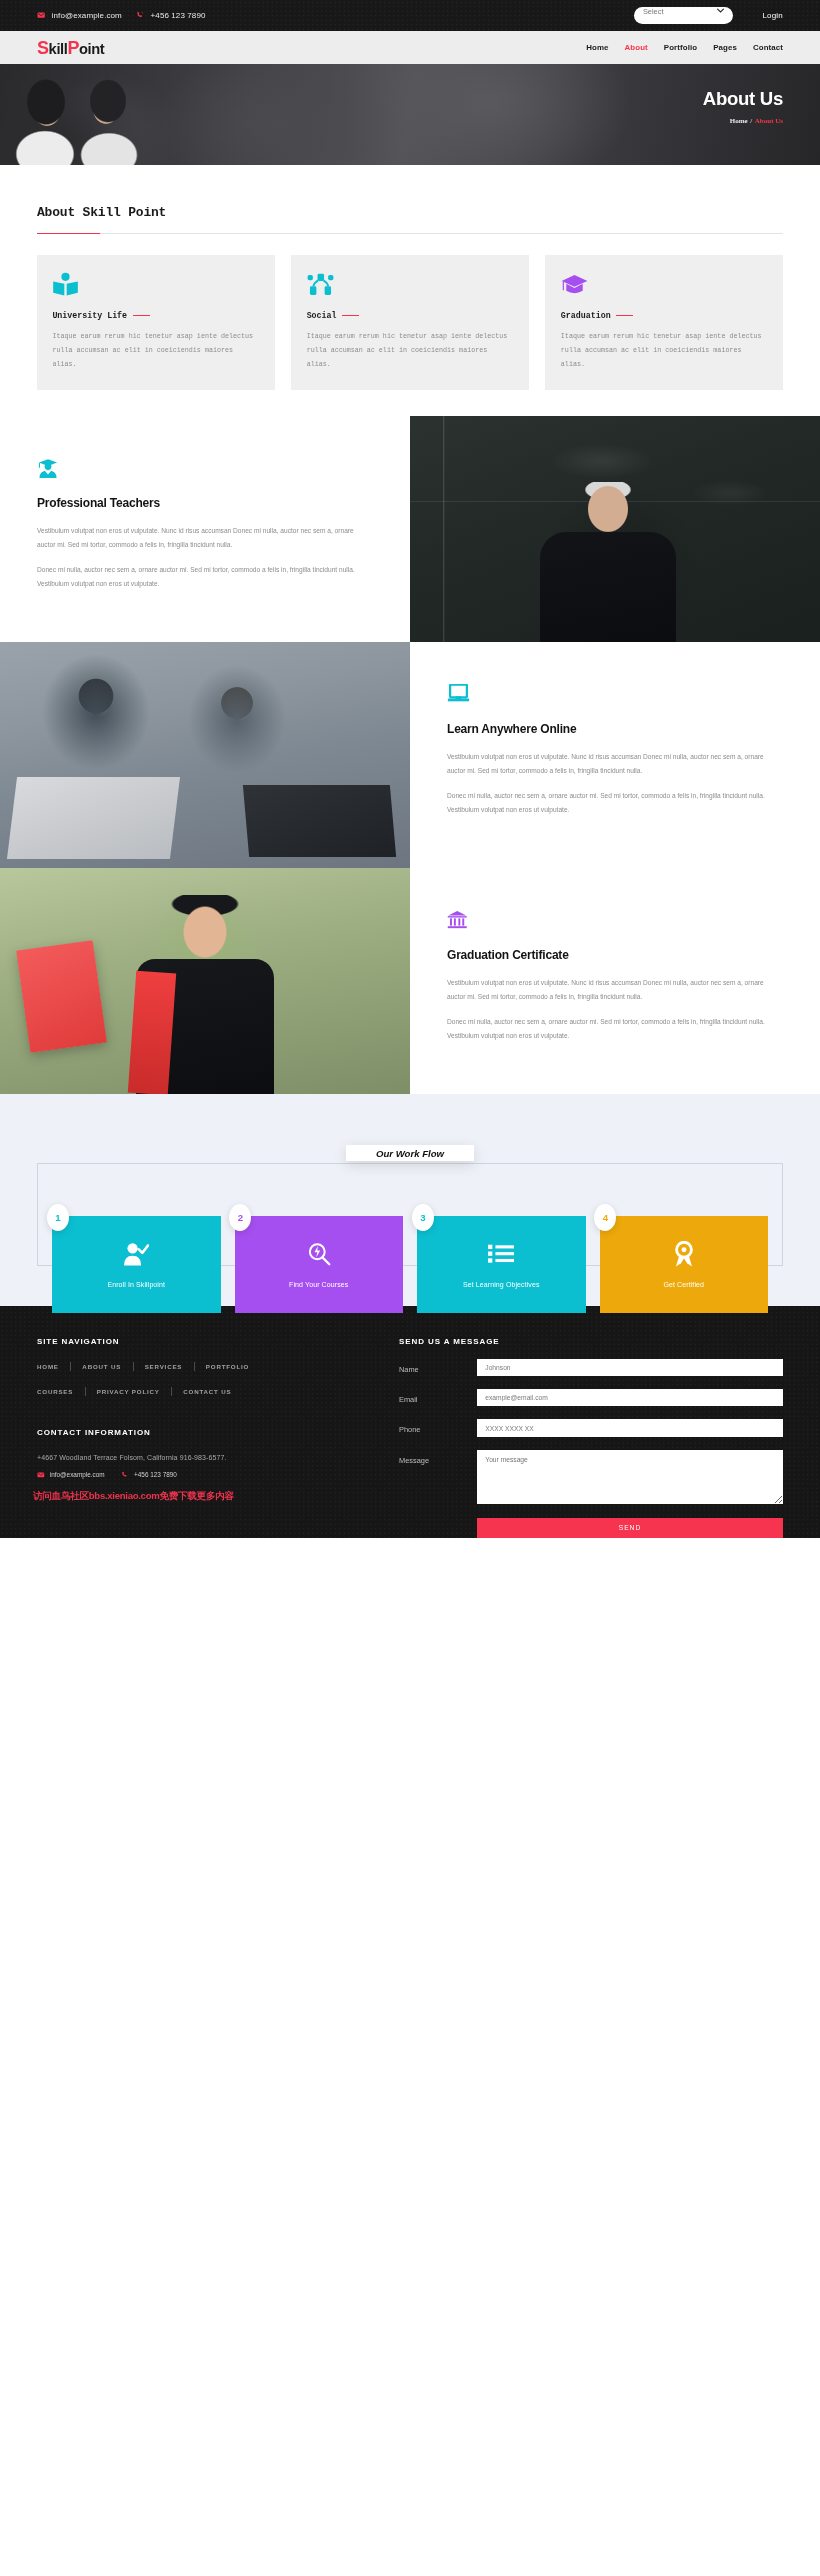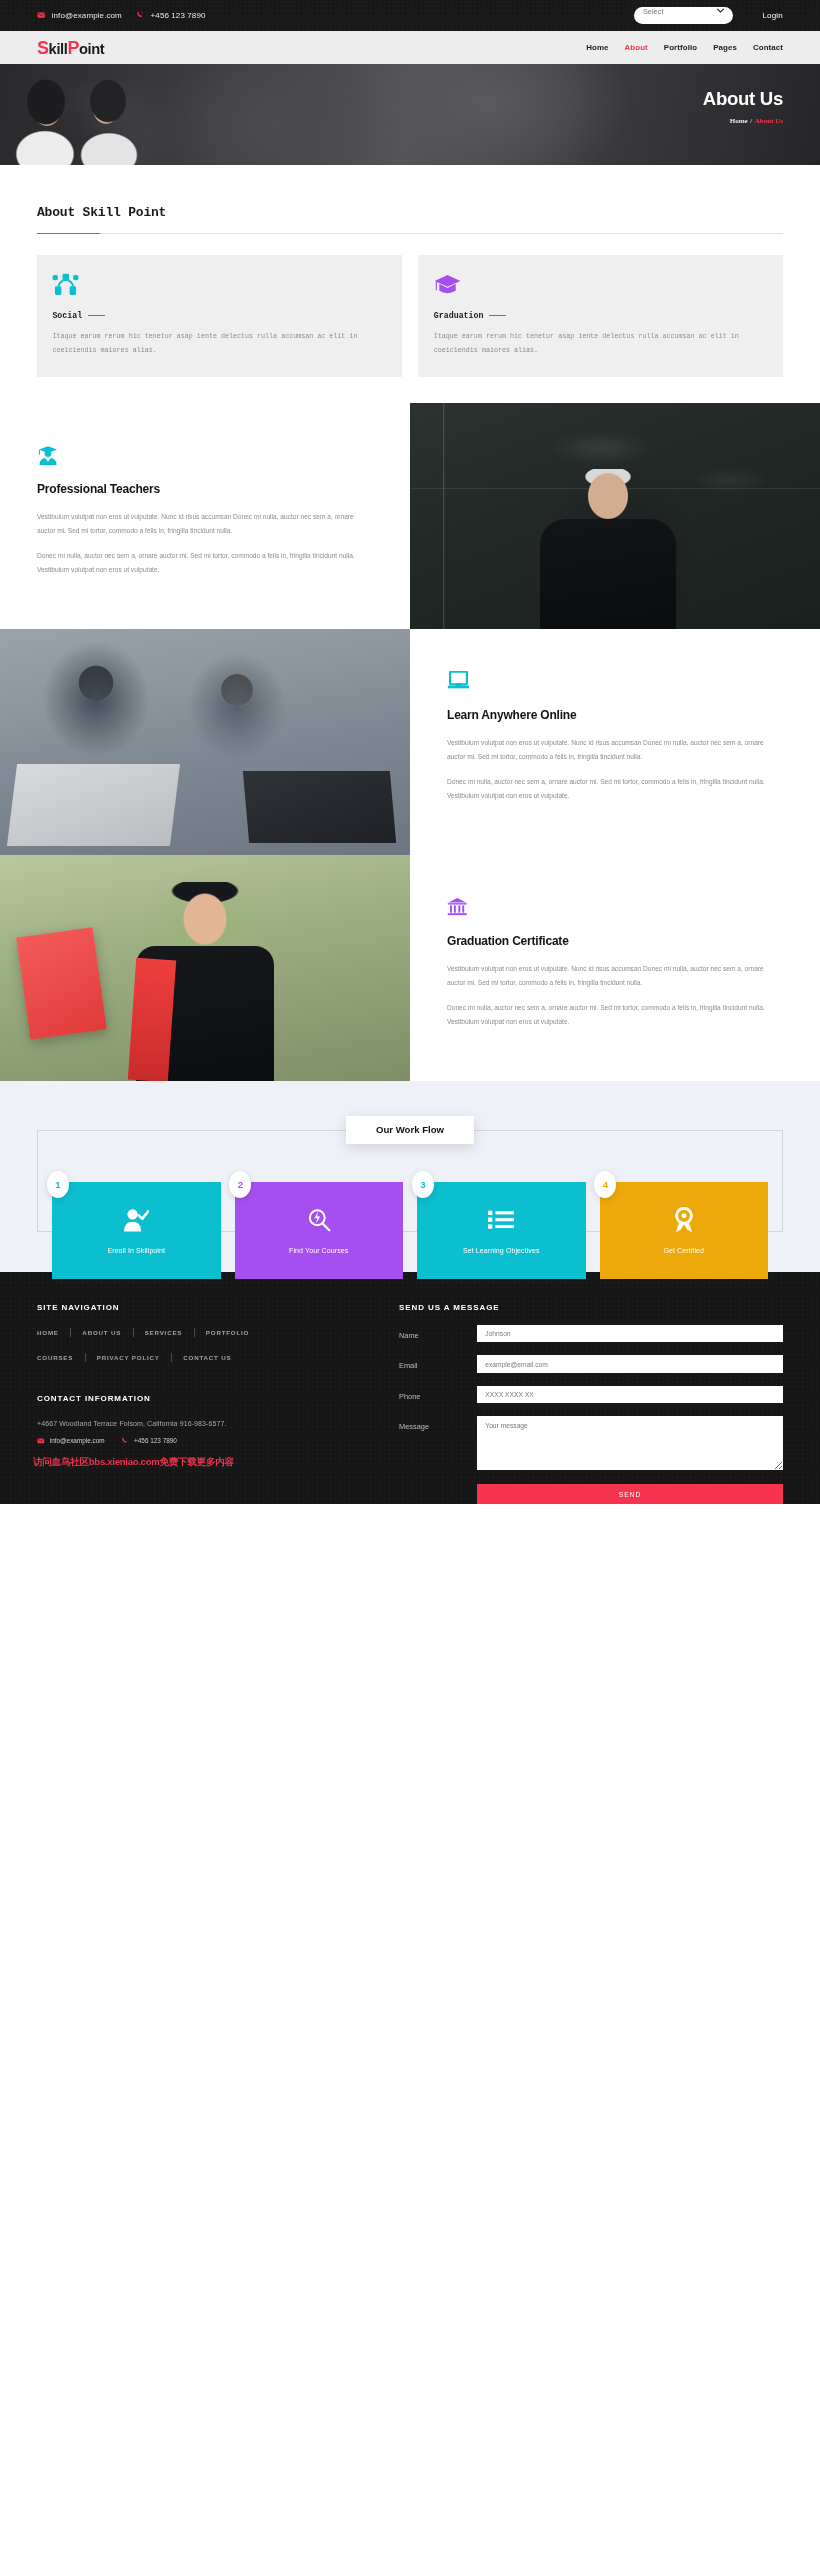--- a/index.html
+++ b/index.html
@@ -180,24 +180,24 @@
   }
   .img-grad .sash{
     position:absolute; left:132px; bottom:0; width:40px; height:122px;
     background:linear-gradient(180deg,#ef3f3f,#c92b2b); transform:rotate(4deg);
   }
 
   
   .workflow { background:#eef1f7; padding:35px 37px 40px 37px; }
   .wf-stage { position:relative; }
   .wf-badge {
-    width:128px; margin:0 auto; background:#fff; height:28px;
+    width:128px; margin:16px auto; background:#fff; height:16px;
     display:flex; align-items:center; justify-content:center;
     font-size:9.6px; font-weight:800; color:#111;
-    box-shadow:0 3.8px 14px rgba(0,0,0,.13); position:relative; z-index:3;
+    box-shadow:0 3.8px 14px rgba(0,0,0,.13); position:relative; z-index:3;font-style:italic;
   }
   .wf-frame {
     border:0.6px solid #cfd4de; margin-top:-14px; padding:40px 0 0 0;
     position:relative;
   }
   .wf-items { display:flex; gap:14px; padding:0 14px 0 14px; margin-bottom:-48px; }
   .wf-item { flex:1; position:relative; padding-top:11.5px; }
   .wf-num {
     position:absolute; left:-5.1px; top:0; width:22px; height:27px; background:#fff;
     border-radius:50%; display:flex; align-items:center; justify-content:center;
@@ -313,20 +313,34 @@
         <a href="#" class="c1" style="text-decoration:none">Home</a><span class="sep">/</span><span class="c2">About Us</span>
       </div>
     </div>
   </div>
 
   <div class="about-wrap">
     <div class="section-title">About Skill Point</div>
     <div class="title-rule"></div>
 
     <div class="cards">
+      <div class="card">
+        <div class="card-icon">
+          <svg width="27" height="26" viewBox="0 0 46 44">
+              <circle cx="23" cy="8" r="7" fill="#0bbfd0"></circle>
+              <path d="M2 16 L21 20 L21 40 L2 35 Z" fill="#0bbfd0"></path>
+              <path d="M44 16 L25 20 L25 40 L44 35 Z" fill="#0bbfd0"></path>
+            </svg>
+        </div>
+        <div class="card-title">
+            <span>University Life</span>
+            <span class="u"></span>
+          </div>
+        <div class="card-text">Itaque earum rerum hic tenetur asap iente delectus rulla accumsan ac elit in coeiciendis maiores alias.</div>
+      </div>
       <div class="card">
         <div class="card-icon">
           <svg width="27" height="26" viewBox="0 0 46 44">
               <rect x="18" y="3" width="11" height="12" rx="2.5" fill="#0bbfd0"></rect>
               <rect x="1" y="5" width="9" height="9" rx="3" fill="#0bbfd0"></rect>
               <rect x="36" y="5" width="9" height="9" rx="3" fill="#0bbfd0"></rect>
               <rect x="5" y="24" width="11" height="15" rx="2.5" fill="#0bbfd0"></rect>
               <rect x="30" y="24" width="11" height="15" rx="2.5" fill="#0bbfd0"></rect>
               <path d="M19 14 Q12 18 11 24" stroke="#0bbfd0" stroke-width="3.5" fill="none"></path>
               <path d="M28 14 Q35 18 36 24" stroke="#0bbfd0" stroke-width="3.5" fill="none"></path>

